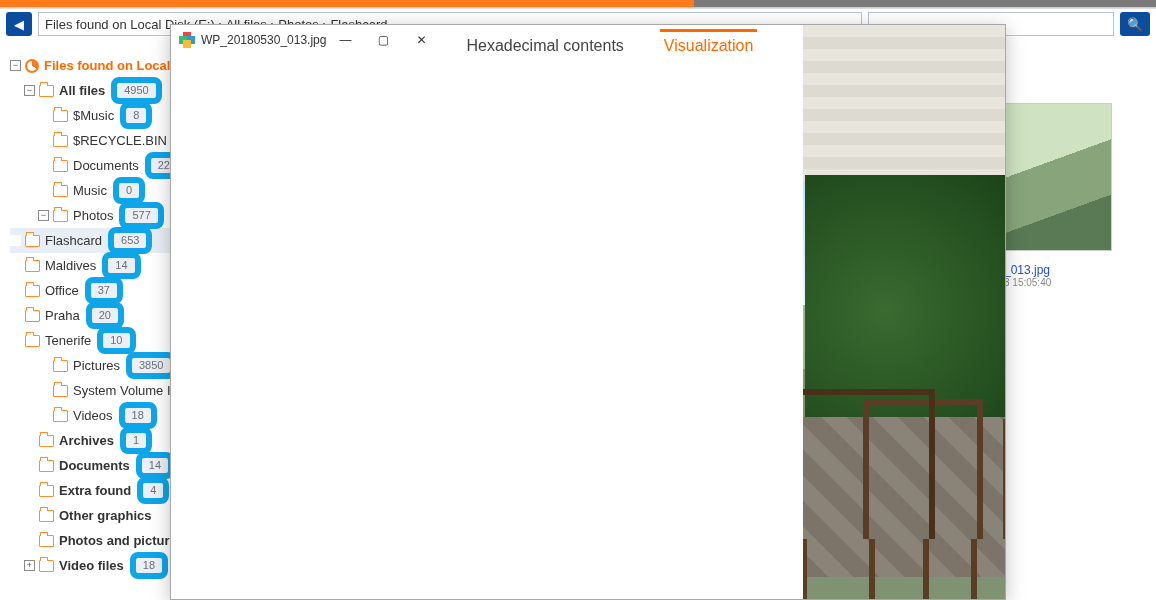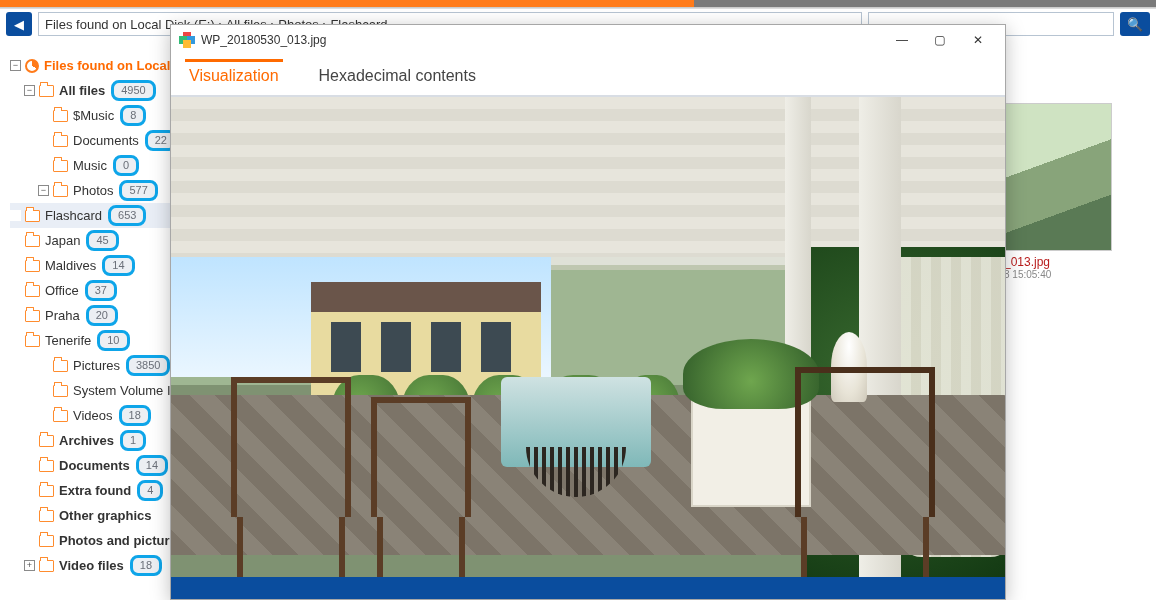--- a/index.html
+++ b/index.html
@@ -73,46 +73,46 @@
   .folder-icon::before {
     content:""; position:absolute; top:-4px; left:0; width:6px; height:3px;
     background:#fff; border:1.5px solid #ff8c2e; border-bottom:none; border-radius:1px 1px 0 0;
   }
   .node .label { color:#333; }
   .node.active .label { color:#ff6a00; font-weight:600; }
   .node.selected { background:#e9eef6; }
   .badge {
     margin-left:6px; background:#eceff3; color:#6a6f78;
     border-radius:8px; padding:0 7px; font-size:11px; line-height:15px;
-    border:3px solid #0ea5e9;
+    border:6px solid #0ea5e9;
   }
   .ind-0{padding-left:0}
   .ind-1{padding-left:14px}
   .ind-2{padding-left:28px}
   .ind-3{}
   .right-pane {
     flex:1; position:relative; background:#fff;
   }
   .thumb-card {
     position:absolute; right:32px; top:56px; width:120px;
     font-size:12px; text-align:left;
   }
   .thumb-img {
     width:108px; height:148px; border:1px solid #ccc;
     background:linear-gradient(160deg,#cfe3c2 0 40%,#88a47a 40% 70%,#5a7a55 70% 100%);
   }
-  .thumb-name { color:#b91c1c; margin-top:4px; }
+  .thumb-name { color:#1d4ed8; margin-top:12px; }
   .thumb-date { color:#888; font-size:10px; }
 
   
   .preview-win {
     position:absolute; left:170px; top:24px; width:836px; height:576px;
     background:#fff; border:1px solid #a7a7a7;
     box-shadow:0 4px 18px rgba(0,0,0,0.25);
-    display:flex; flex-direction:column;
+    display:flex; flex-direction:row;
   }
   .pw-titlebar {
     height:30px; display:flex; align-items:center;
     padding:0 8px; font-size:12px;
   }
   .pw-icon {
     width:16px; height:16px; margin-right:6px; position:relative;
   }
   .pw-icon span{position:absolute;width:8px;height:8px}
   .pw-icon .a{top:0;left:4px;background:#e44;}
@@ -212,20 +212,25 @@
         <span class="badge">4950</span>
       </div>
 
       <div class="node ind-2">
         <div class="exp blank"></div>
         <div class="folder-icon"></div>
         <span class="label">$Music</span>
         <span class="badge">8</span>
       </div>
 
+      <div class="node ind-2">
+        <div class="exp blank"></div>
+        <div class="folder-icon"></div>
+        <span class="label">$RECYCLE.BIN</span>
+      </div>
 
       <div class="node ind-2">
         <div class="exp blank"></div>
         <div class="folder-icon"></div>
         <span class="label">Documents</span>
         <span class="badge">22</span>
       </div>
 
       <div class="node ind-2">
         <div class="exp blank"></div>
@@ -241,26 +246,20 @@
         <span class="badge">577</span>
       </div>
 
       <div class="node ind-3 selected">
         <div class="exp blank"></div>
         <div class="folder-icon"></div>
         <span class="label">Flashcard</span>
         <span class="badge">653</span>
       </div>
 
-      <div class="node ind-3">
-        <div class="exp blank"></div>
-        <div class="folder-icon"></div>
-        <span class="label">Japan</span>
-        <span class="badge">45</span>
-      </div>
 
       <div class="node ind-3">
         <div class="exp blank"></div>
         <div class="folder-icon"></div>
         <span class="label">Maldives</span>
         <span class="badge">14</span>
       </div>
 
       <div class="node ind-3">
         <div class="exp blank"></div>
@@ -368,22 +367,22 @@
         <span>—</span>
       </div>
     <div class="pw-ctrl">
         <span>▢</span>
       </div>
     <div class="pw-ctrl">
         <span>✕</span>
       </div>
   </div>
   <div class="pw-tabs">
+    <div class="pw-tab">Hexadecimal contents</div>
     <div class="pw-tab active">Visualization</div>
-    <div class="pw-tab">Hexadecimal contents</div>
   </div>
   <div class="pw-sep"></div>
   <div class="pw-image">
     <div class="roof"></div>
     <div class="sky"></div>
     <div class="house"></div>
     <div class="bush b1"></div>
       <div class="bush b2"></div>
       <div class="bush b3"></div>
     <div class="bush b4"></div>

